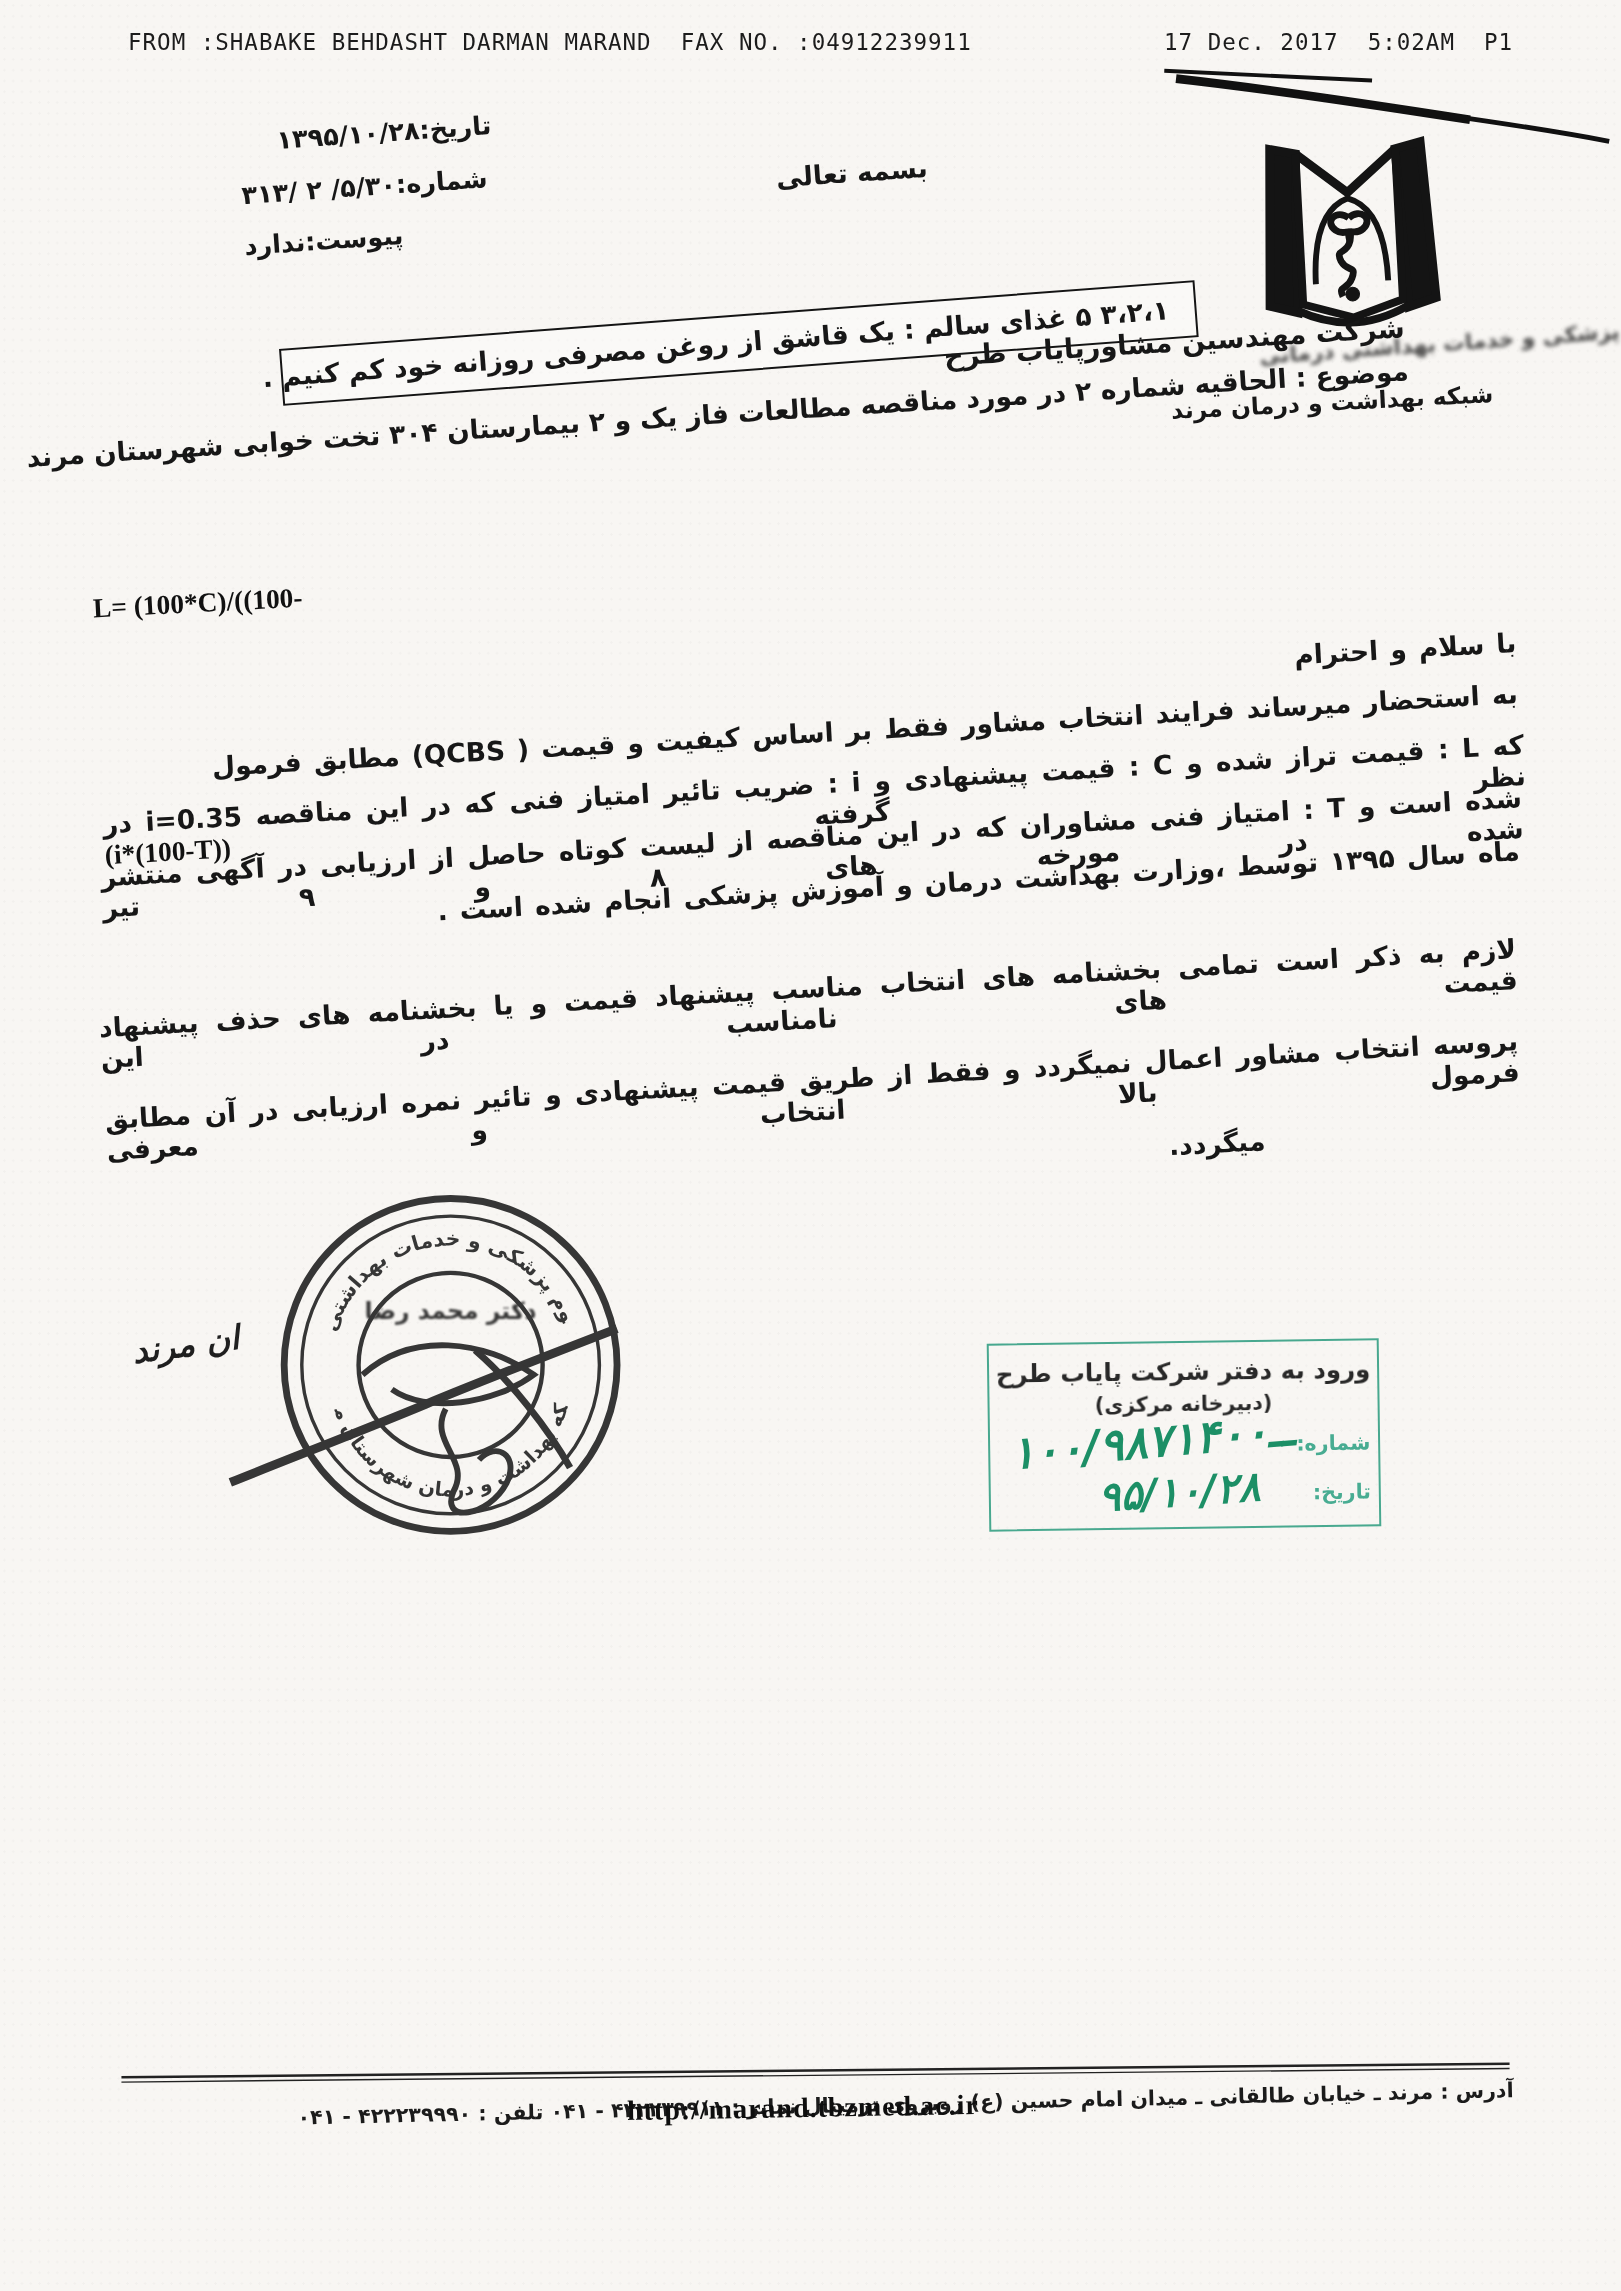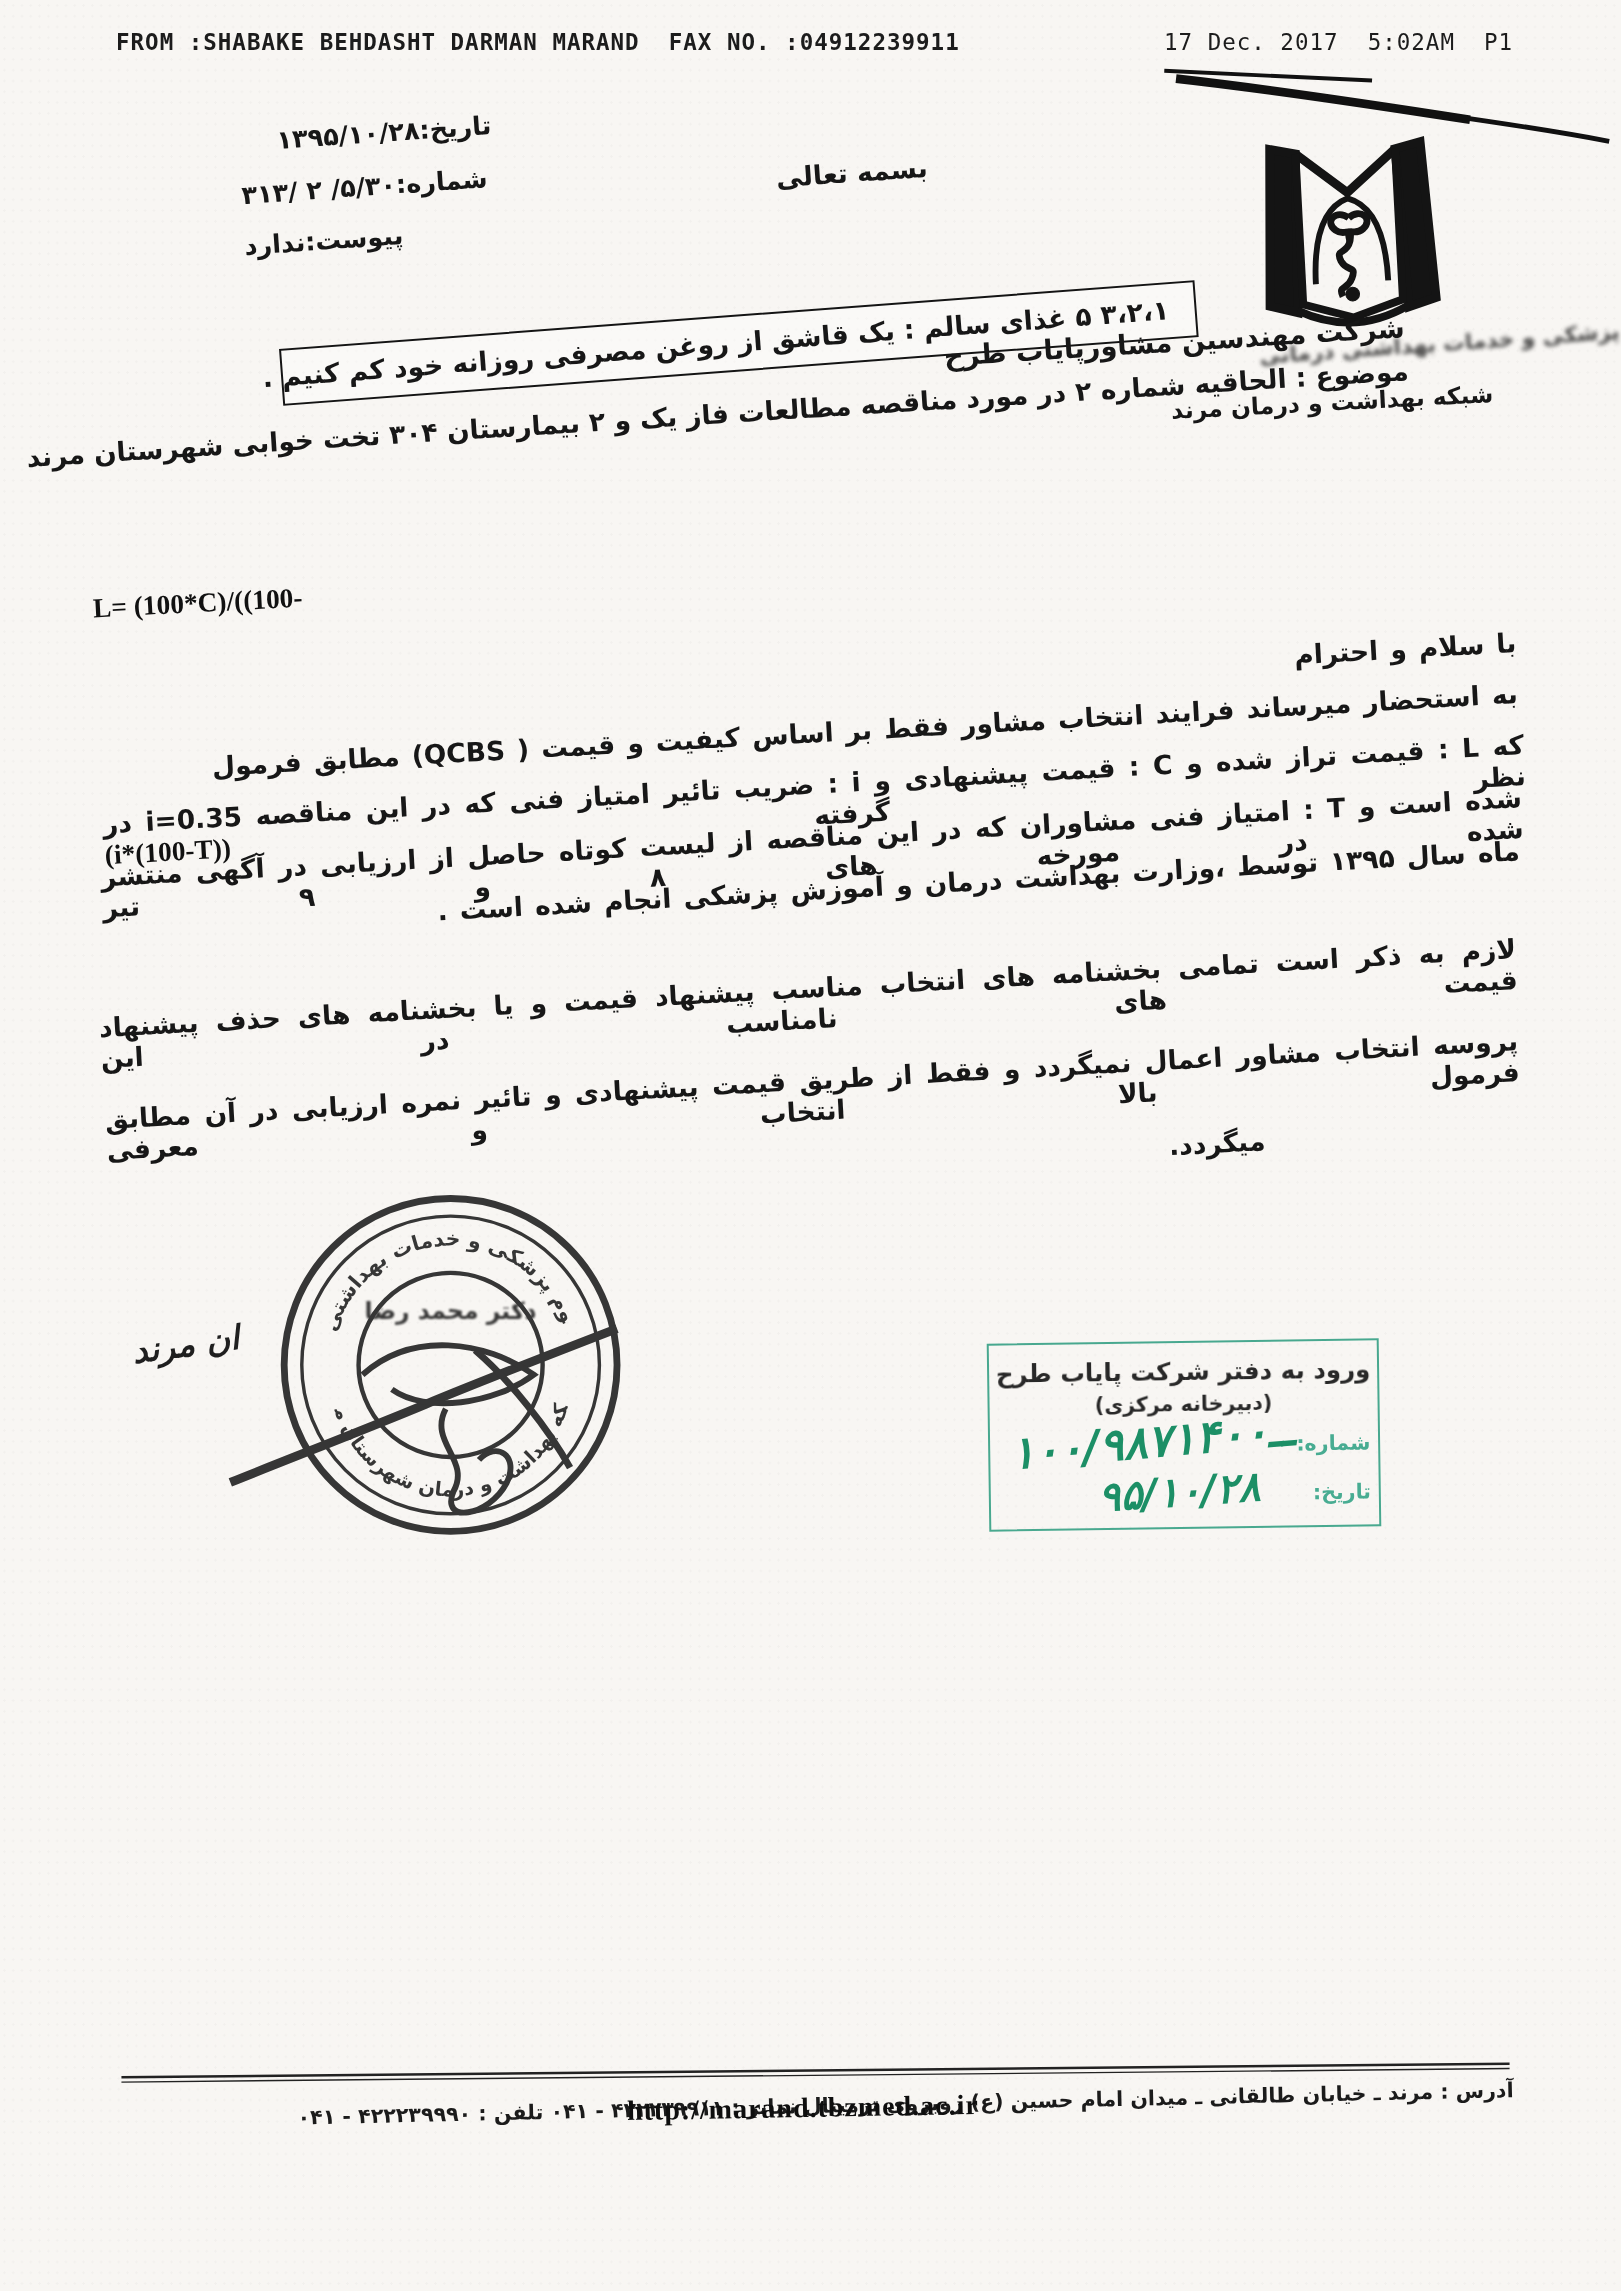--- a/index.html
+++ b/index.html
@@ -37,21 +37,21 @@
   .green-stamp .subtitle{font-size:20.6px;font-weight:bold;margin-top:5.9px;filter:blur(0.4px);}
   .green-label{font-size:20.6px;font-weight:bold;color:#3aa68a;}
   .green-hand{font-weight:bold;color:#1c8f66;font-style:italic;letter-spacing:2px;}
   svg{display:block;}
 </style>
 </head>
 <body>
 
 <div class="page">
 
-  <div class="abs mono" style="left:116px;top:29px;font-weight:bold;">FROM :SHABAKE BEHDASHT DARMAN MARAND  FAX NO. :04912239911</div>
+  <div class="abs mono" style="left:128px;top:29px;">FROM :SHABAKE BEHDASHT DARMAN MARAND  FAX NO. :04912239911</div>
   <div class="abs mono" style="left:1164px;top:29px;">17 Dec. 2017  5:02AM  P1</div>
 
   <svg class="abs" style="left:1127px;top:59px;" width="494" height="98" viewBox="0 0 504 100">
     <line x1="38" y1="12" x2="250" y2="22" stroke="#111" stroke-width="4"></line>
     <path d="M50,20 C140,30 260,48 350,62" stroke="#111" stroke-width="9" fill="none"></path>
     <path d="M330,58 C400,68 450,76 492,84" stroke="#111" stroke-width="5" fill="none"></path>
   </svg>
 
   <div class="abs fa letterhead-line" style="right:1131px;top:110px;transform:rotate(-4deg);transform-origin:top right;">تاریخ:۱۳۹۵/۱۰/۲۸</div>
   <div class="abs fa letterhead-line" style="right:1135px;top:163px;transform:rotate(-4deg);transform-origin:top right;">شماره:۵/۳۰/ ۲ /۳۱۳</div>

